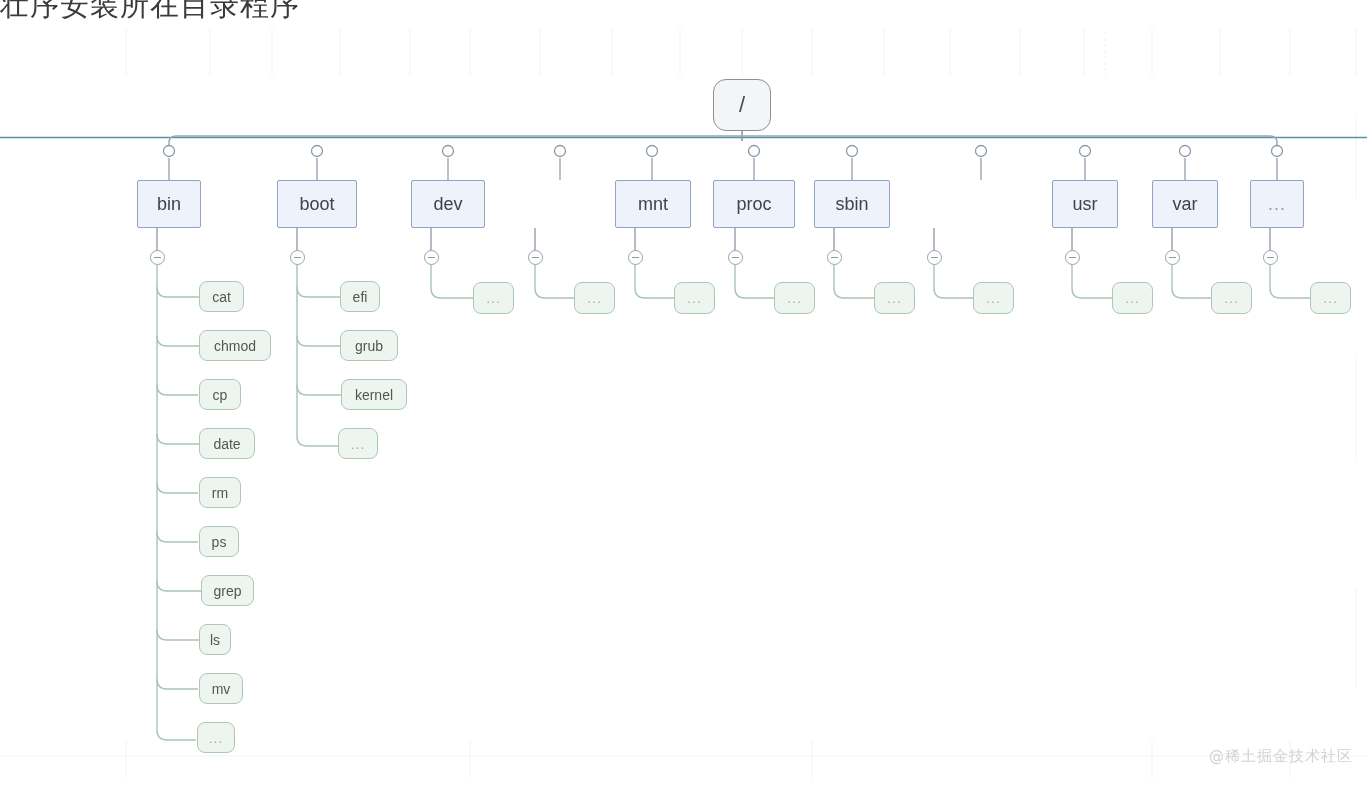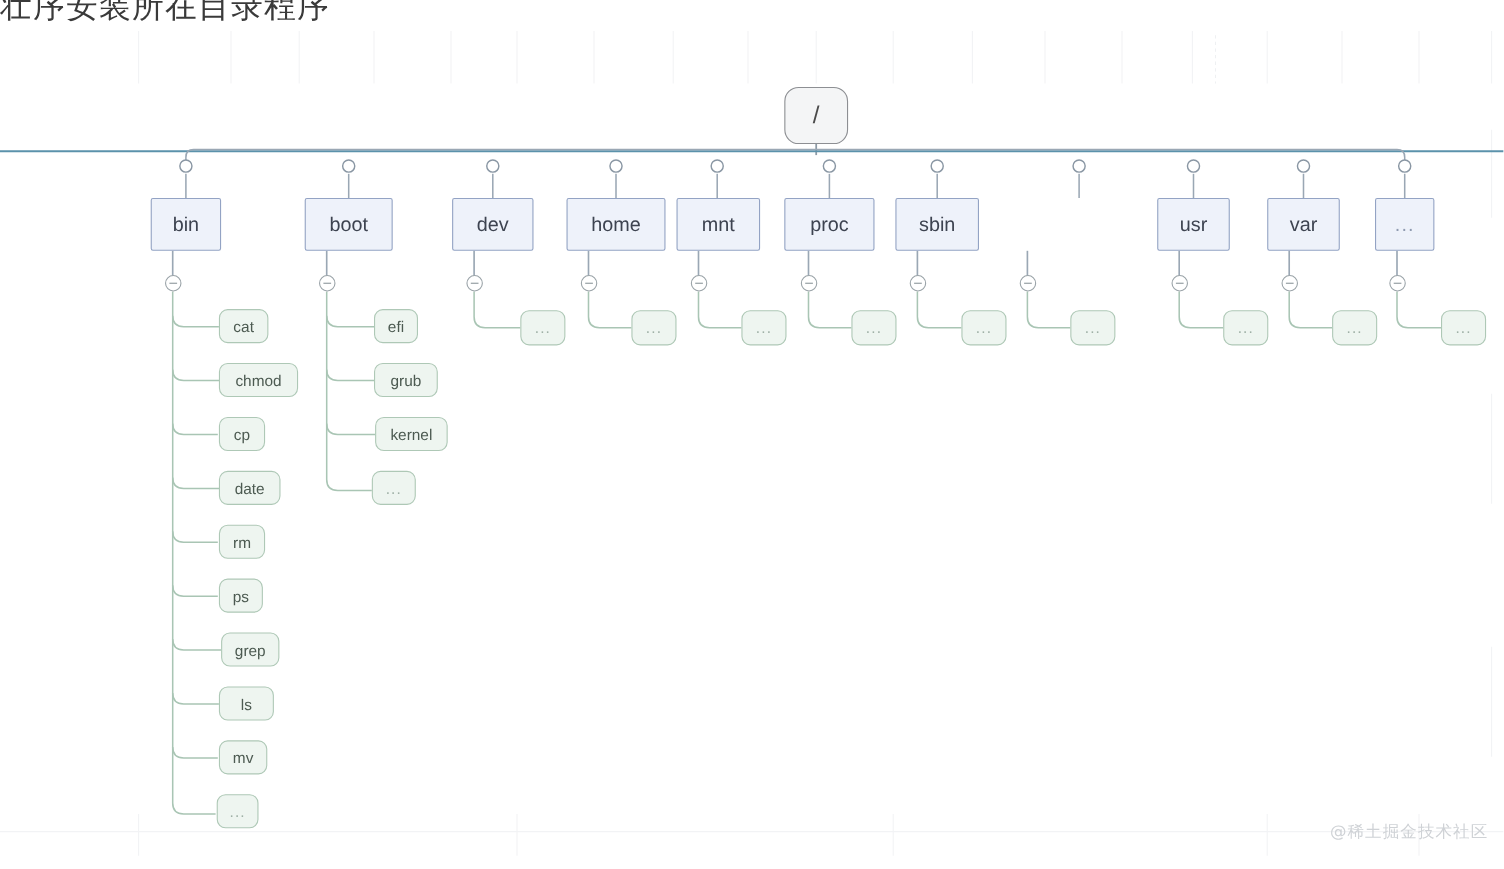--- a/index.html
+++ b/index.html
@@ -267,36 +267,35 @@
   <div class="toggle" style="left:926.5px; top:250px;"></div>
   <div class="toggle" style="left:1064.5px; top:250px;"></div>
   <div class="toggle" style="left:1164.5px; top:250px;"></div>
   <div class="toggle" style="left:1262.5px; top:250px;"></div>
 
   <div class="node node-root" style="left:713px; top:79px; width:58px; height:52px;">/</div>
 
   <div class="node node-l1" style="left:137px; top:180px; width:64px; height:48px;">bin</div>
   <div class="node node-l1" style="left:277px; top:180px; width:80px; height:48px;">boot</div>
   <div class="node node-l1" style="left:411px; top:180px; width:74px; height:48px;">dev</div>
-  <div class="node node-l1" style="left:515px; top:180px; width:90px; height:48px;">home</div>
   <div class="node node-l1" style="left:615px; top:180px; width:76px; height:48px;">mnt</div>
   <div class="node node-l1" style="left:713px; top:180px; width:82px; height:48px;">proc</div>
   <div class="node node-l1" style="left:814px; top:180px; width:76px; height:48px;">sbin</div>
   <div class="node node-l1" style="left:1052px; top:180px; width:66px; height:48px;">usr</div>
   <div class="node node-l1" style="left:1152px; top:180px; width:66px; height:48px;">var</div>
   <div class="node node-l1 ellipsis" style="left:1250px; top:180px; width:54px; height:48px;">...</div>
 
   <div class="node node-leaf" style="left:199px; top:281px; width:45px; height:31px;">cat</div>
   <div class="node node-leaf" style="left:199px; top:330px; width:72px; height:31px;">chmod</div>
   <div class="node node-leaf" style="left:199px; top:379px; width:42px; height:31px;">cp</div>
   <div class="node node-leaf" style="left:199px; top:428px; width:56px; height:31px;">date</div>
   <div class="node node-leaf" style="left:199px; top:477px; width:42px; height:31px;">rm</div>
   <div class="node node-leaf" style="left:199px; top:526px; width:40px; height:31px;">ps</div>
   <div class="node node-leaf" style="left:201px; top:575px; width:53px; height:31px;">grep</div>
-  <div class="node node-leaf" style="left:199px; top:624px; width:50px; height:31px;">ls</div>
+  <div class="node node-leaf" style="left:199px; top:624px; width:32px; height:31px;">ls</div>
   <div class="node node-leaf" style="left:199px; top:673px; width:44px; height:31px;">mv</div>
   <div class="node node-leaf ellipsis" style="left:197px; top:722px; width:38px; height:31px;">...</div>
 
   <div class="node node-leaf" style="left:340px; top:281px; width:40px; height:31px;">efi</div>
   <div class="node node-leaf" style="left:340px; top:330px; width:58px; height:31px;">grub</div>
   <div class="node node-leaf" style="left:341px; top:379px; width:66px; height:31px;">kernel</div>
   <div class="node node-leaf ellipsis" style="left:338px; top:428px; width:40px; height:31px;">...</div>
 
   <div class="node node-leaf ellipsis" style="left:473px; top:282px; width:41px; height:32px;">...</div>
   <div class="node node-leaf ellipsis" style="left:574px; top:282px; width:41px; height:32px;">...</div>

